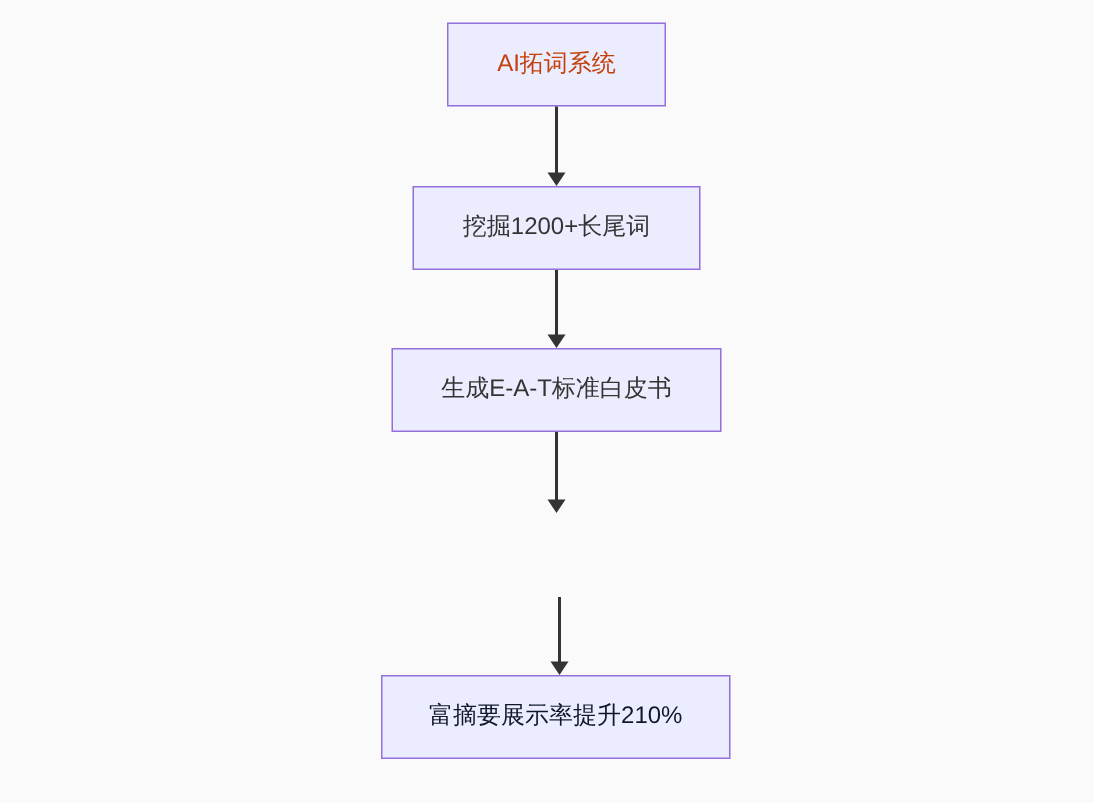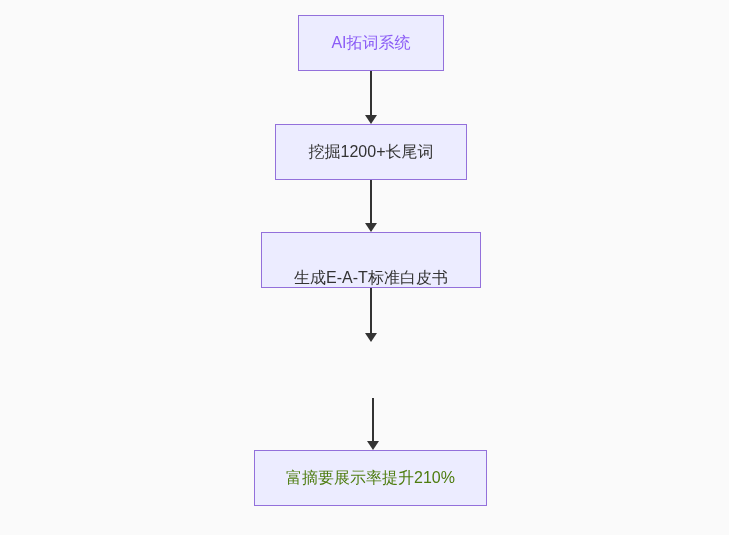--- a/index.html
+++ b/index.html
@@ -37,34 +37,34 @@
     border-left: 6px solid transparent;
     border-right: 6px solid transparent;
     
   }
 </style>
 </head>
 <body style="background: rgb(250, 250, 250);">
 
 <div id="canvas" style="background: rgb(250, 250, 250);">
   <div class="node" style="left: 298px; top: 15px; width: 146px; height: 56px; background: rgb(236, 236, 255); border-color: rgb(147, 112, 219);">
-    <span class="node-label" style="color: #8b5cf6;">AI拓词系统</span>
+    <span class="node-label" style="color: #c2410c;">AI拓词系统</span>
   </div>
 
   <div class="node" style="left: 275px; top: 124px; width: 192px; height: 56px; background: rgb(236, 236, 255); border-color: rgb(147, 112, 219);">
     <span class="node-label" style="color: rgb(51, 51, 51);">挖掘1200+长尾词</span>
   </div>
 
-  <div class="node" style="left: 261px; top: 232px; width: 220px; height: 56px; background: rgb(236, 236, 255); border-color: rgb(147, 112, 219); align-items: flex-end;">
+  <div class="node" style="left: 261px; top: 232px; width: 220px; height: 56px; background: rgb(236, 236, 255); border-color: rgb(147, 112, 219);">
     <span class="node-label" style="color: rgb(51, 51, 51);">生成E-A-T标准白皮书</span>
   </div>
 
 
   <div class="node" style="left: 254px; top: 450px; width: 233px; height: 56px; background: rgb(236, 236, 255); border-color: rgb(147, 112, 219);">
-    <span class="node-label" style="color: #4d7c0f;">富摘要展示率提升210%</span>
+    <span class="node-label" style="color: #0f172a;">富摘要展示率提升210%</span>
   </div>
 
   <div class="edge-line" style="left: 370px; top: 71px; height: 45px; background: rgb(51, 51, 51);"></div>
   <div class="edge-arrowhead" style="left: 365px; top: 115px; border-top: 9px solid rgb(51, 51, 51);"></div>
 
   <div class="edge-line" style="left: 370px; top: 180px; height: 44px; background: rgb(51, 51, 51);"></div>
   <div class="edge-arrowhead" style="left: 365px; top: 223px; border-top: 9px solid rgb(51, 51, 51);"></div>
 
   <div class="edge-line" style="left: 370px; top: 288px; height: 46px; background: rgb(51, 51, 51);"></div>
   <div class="edge-arrowhead" style="left: 365px; top: 333px; border-top: 9px solid rgb(51, 51, 51);"></div>

